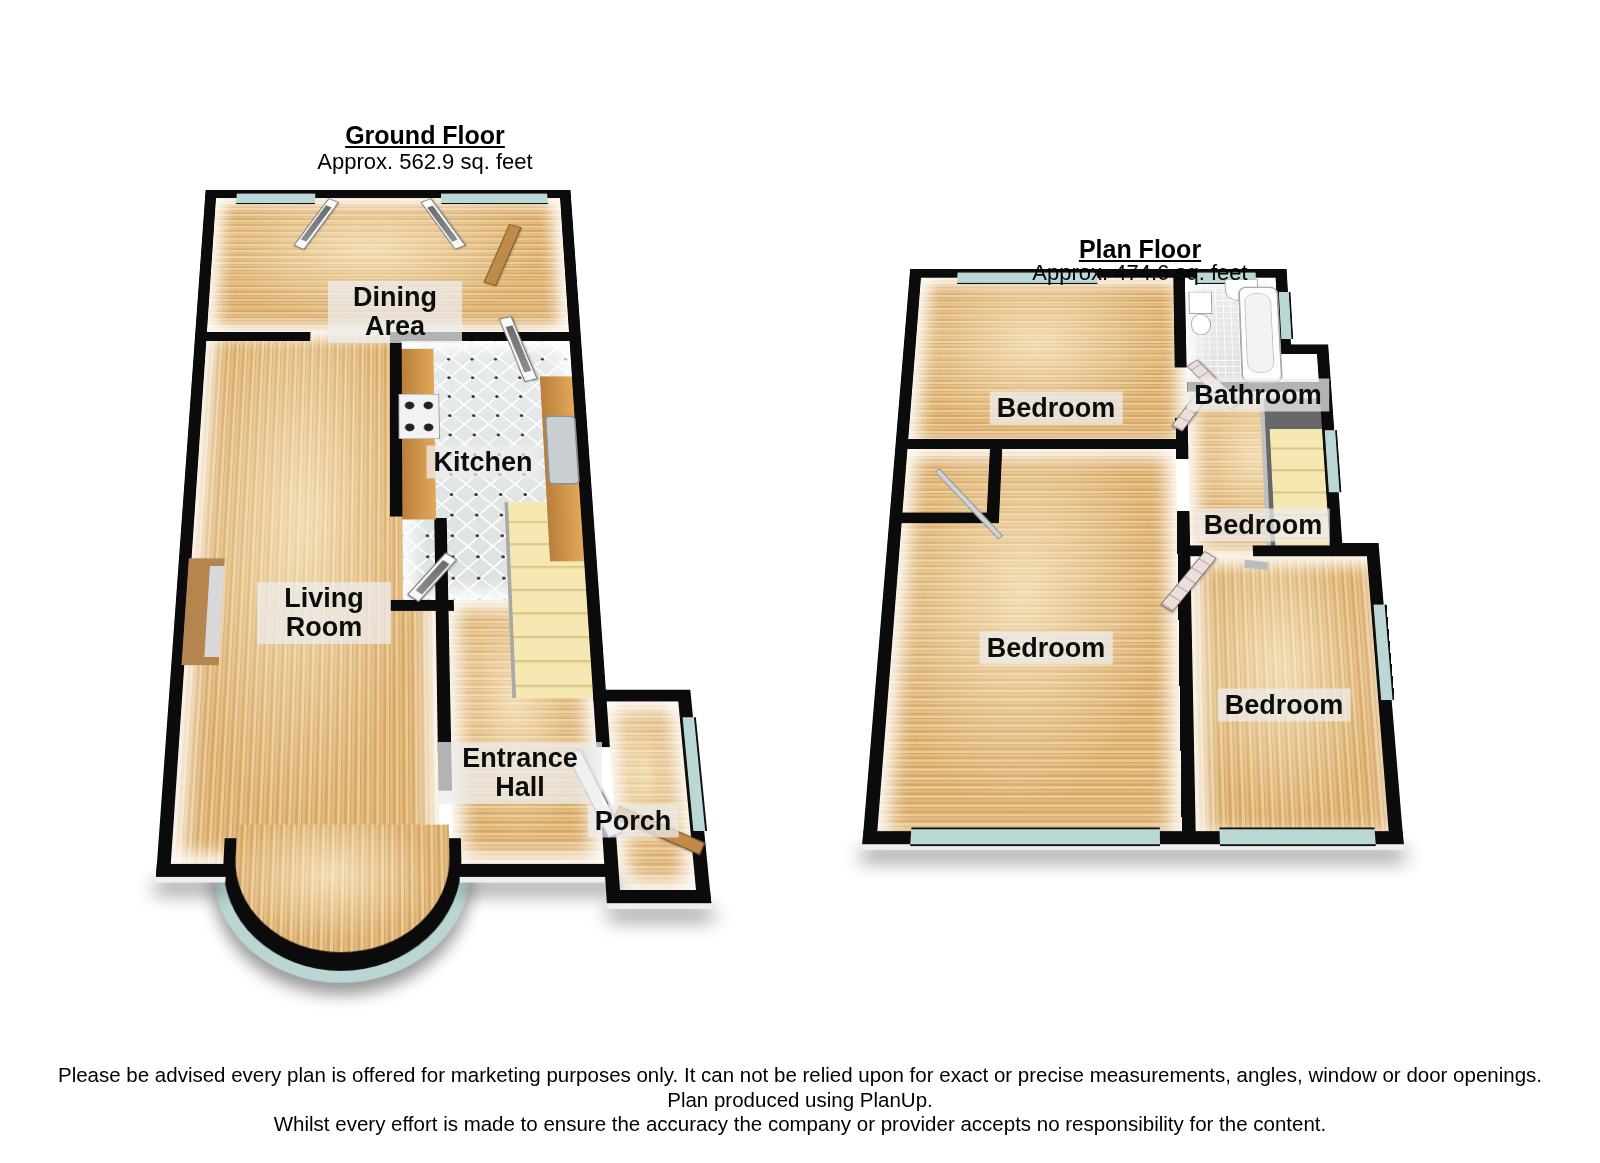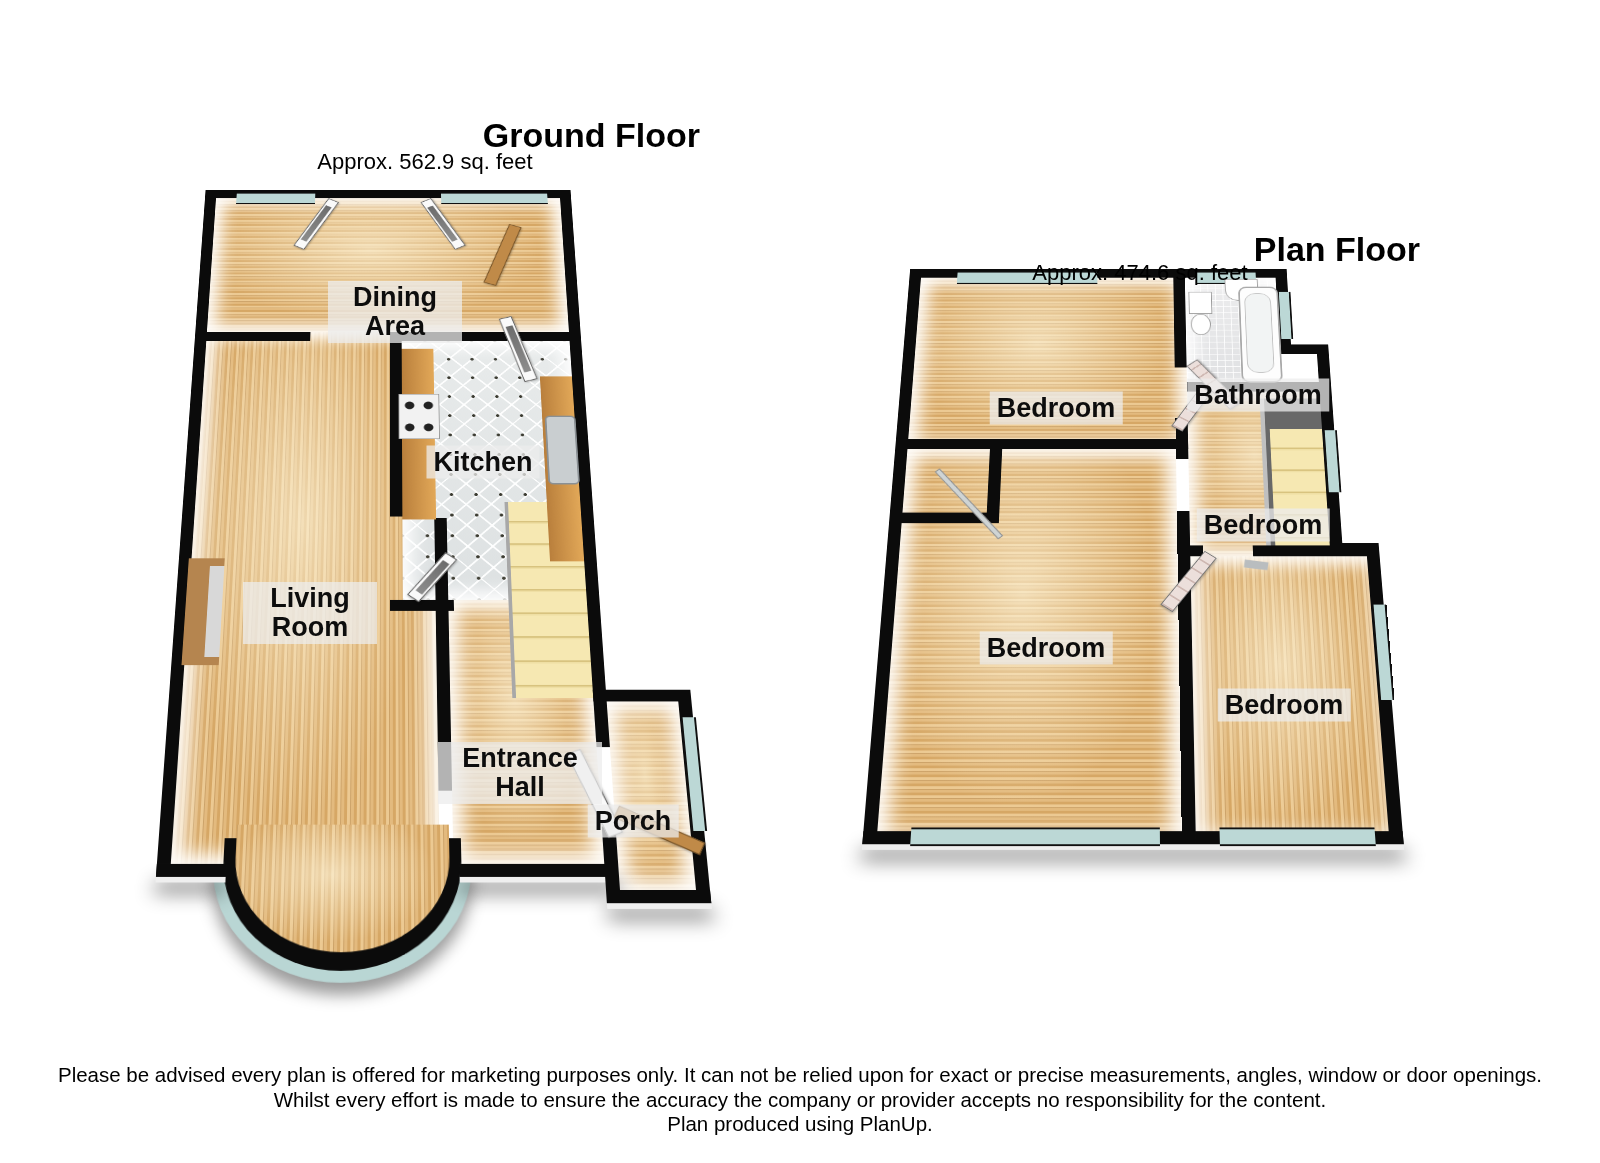--- a/index.html
+++ b/index.html
@@ -65,22 +65,22 @@
     background-size:64% 74%;background-position:center;background-repeat:no-repeat;}
   .wood-door{background:#c08a48;border:1px solid #6f4f26;}
   .pink-door{background:#ecdfdb;border:1px solid #777;
     background-image:repeating-linear-gradient(0deg, rgba(150,110,100,.35) 0 2px, rgba(0,0,0,0) 2px 14px);}
   .stairs{position:absolute;z-index:4;
     background-color:#f2e3aa;
     background-image:repeating-linear-gradient(180deg, #f6e8b2 0 26px, #d8c37f 26px 28px, #efdfa4 28px 30px);}
   .counter{position:absolute;z-index:6;
     background:linear-gradient(90deg,#b97f3c,#e2a858);}
   
-  .floor-title{position:absolute;text-align:right;font-weight:bold;
-    font-size:34px;line-height:34px;z-index:10;}
+  .floor-title{position:absolute;text-align:center;font-weight:bold;
+    font-size:25px;line-height:34px;z-index:10;text-decoration:underline;}
   .floor-sub{position:absolute;text-align:center;font-size:22px;line-height:20px;z-index:10;}
   .label{position:absolute;transform:translate(-50%,-50%);z-index:10;
     background:rgba(236,236,236,.75);color:#0d0d0d;
     font-weight:bold;font-size:27px;line-height:29px;
     text-align:center;padding:2px 7px;}
   .disclaimer{position:absolute;left:0;top:1063px;width:1600px;
     text-align:center;font-size:20.5px;line-height:24.6px;z-index:10;}
 </style>
 </head>
 <body>
@@ -193,27 +193,27 @@
   <div class="abs" style="left:407px;top:38px;width:30px;height:118px;background:#f2f4f4;border:1px solid #c0c0c0;border-radius:14px;z-index:8;"></div>
   <div class="abs" style="left:395px;top:415px;width:26px;height:10px;background:#b9bdbf;z-index:7;transform:rotate(8deg);"></div>
 
   <div class="door pink-door" style="left:336px;top:148px;width:14px;height:78px;transform-origin:top left;transform:rotate(-38deg);"></div>
   <div class="door pink-door" style="left:352px;top:178px;width:13px;height:64px;transform-origin:top left;transform:rotate(32deg);"></div>
   <div class="door pink-door" style="left:352px;top:402px;width:14px;height:82px;transform-origin:top left;transform:rotate(36deg);"></div>
 </div>
 
 <div class="label" style="left:395px;top:312px;width:120px;">Dining Area</div>
 <div class="label" style="left:483px;top:462px;white-space:nowrap;">Kitchen</div>
-<div class="label" style="left:310px;top:613px;width:120px;">Living Room</div>
+<div class="label" style="left:324px;top:613px;width:120px;">Living Room</div>
 <div class="label" style="left:520px;top:773px;width:150px;">Entrance Hall</div>
 <div class="label" style="left:633px;top:821px;white-space:nowrap;">Porch</div>
 
 <div class="label" style="left:1056px;top:408px;white-space:nowrap;">Bedroom</div>
 <div class="label" style="left:1258px;top:381px;white-space:nowrap;margin-top:14px;">Bathroom</div>
 <div class="label" style="left:1263px;top:525px;white-space:nowrap;">Bedroom</div>
 <div class="label" style="left:1046px;top:648px;white-space:nowrap;">Bedroom</div>
 <div class="label" style="left:1284px;top:705px;white-space:nowrap;">Bedroom</div>
 
 <div class="disclaimer">
   <div>Please be advised every plan is offered for marketing purposes only. It can not be relied upon for exact or precise measurements, angles, window or door openings.</div>
+  <div>Plan produced using PlanUp.</div>
   <div>Whilst every effort is made to ensure the accuracy the company or provider accepts no responsibility for the content.</div>
-  <div>Plan produced using PlanUp.</div>
 </div>
 
 </body></html>

